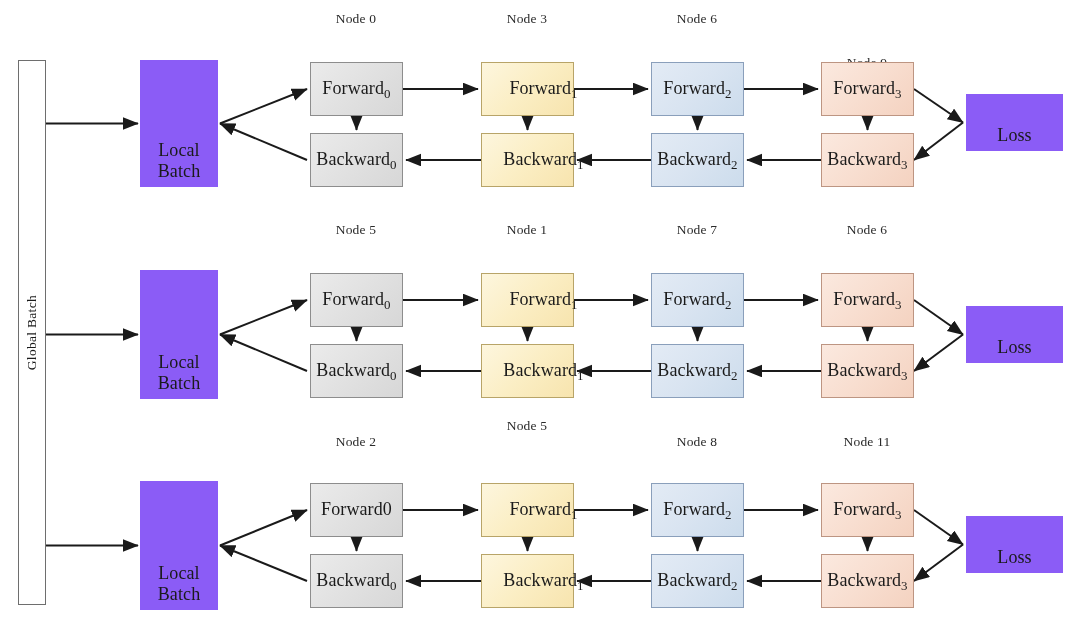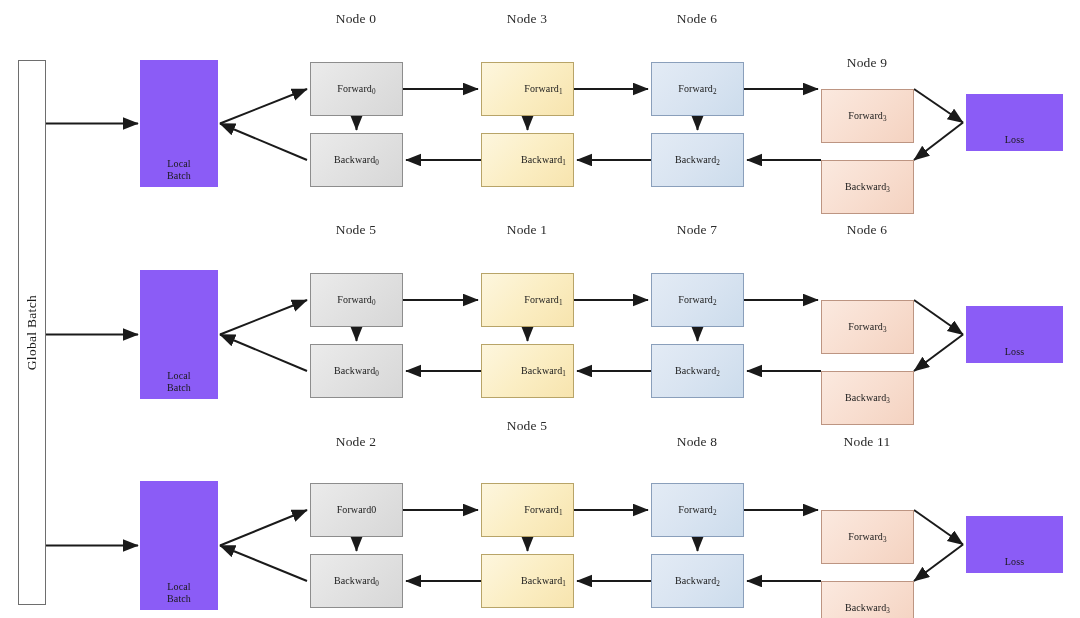--- a/index.html
+++ b/index.html
@@ -34,21 +34,21 @@
     white-space: nowrap;
     letter-spacing: 0.2px;
   }
   .box {
     position: absolute;
     box-sizing: border-box;
     display: flex;
     align-items: center;
     justify-content: center;
     text-align: center;
-    font-size: 10px;
+    font-size: 18px;
     line-height: 1.18;
     color: #1a1a1a;
     border: 1px solid #7a7a7a;
     letter-spacing: 0.1px;
   }
   .box .lbl { display: block; }
   .box sub {
     font-size: 0.72em;
     vertical-align: -0.28em;
     line-height: 0;
@@ -67,21 +67,20 @@
     border: 1px solid #b8a468;
     padding-left: 32px;
   }
   .box-blue {
     background: linear-gradient(135deg, #e3ebf5 0%, #d9e4f1 50%, #ccdcec 100%);
     border: 1px solid #8a9fbb;
   }
   .box-peach {
     background: linear-gradient(135deg, #fbe9df 0%, #f8ded0 50%, #f4d2c0 100%);
     border: 1px solid #bd9582;
-    margin-top: 27px;
   }
   .global-batch {
     position: absolute;
     box-sizing: border-box;
     background: #ffffff;
     border: 1px solid #6e6e6e;
     display: flex;
     align-items: center;
     justify-content: center;
   }

